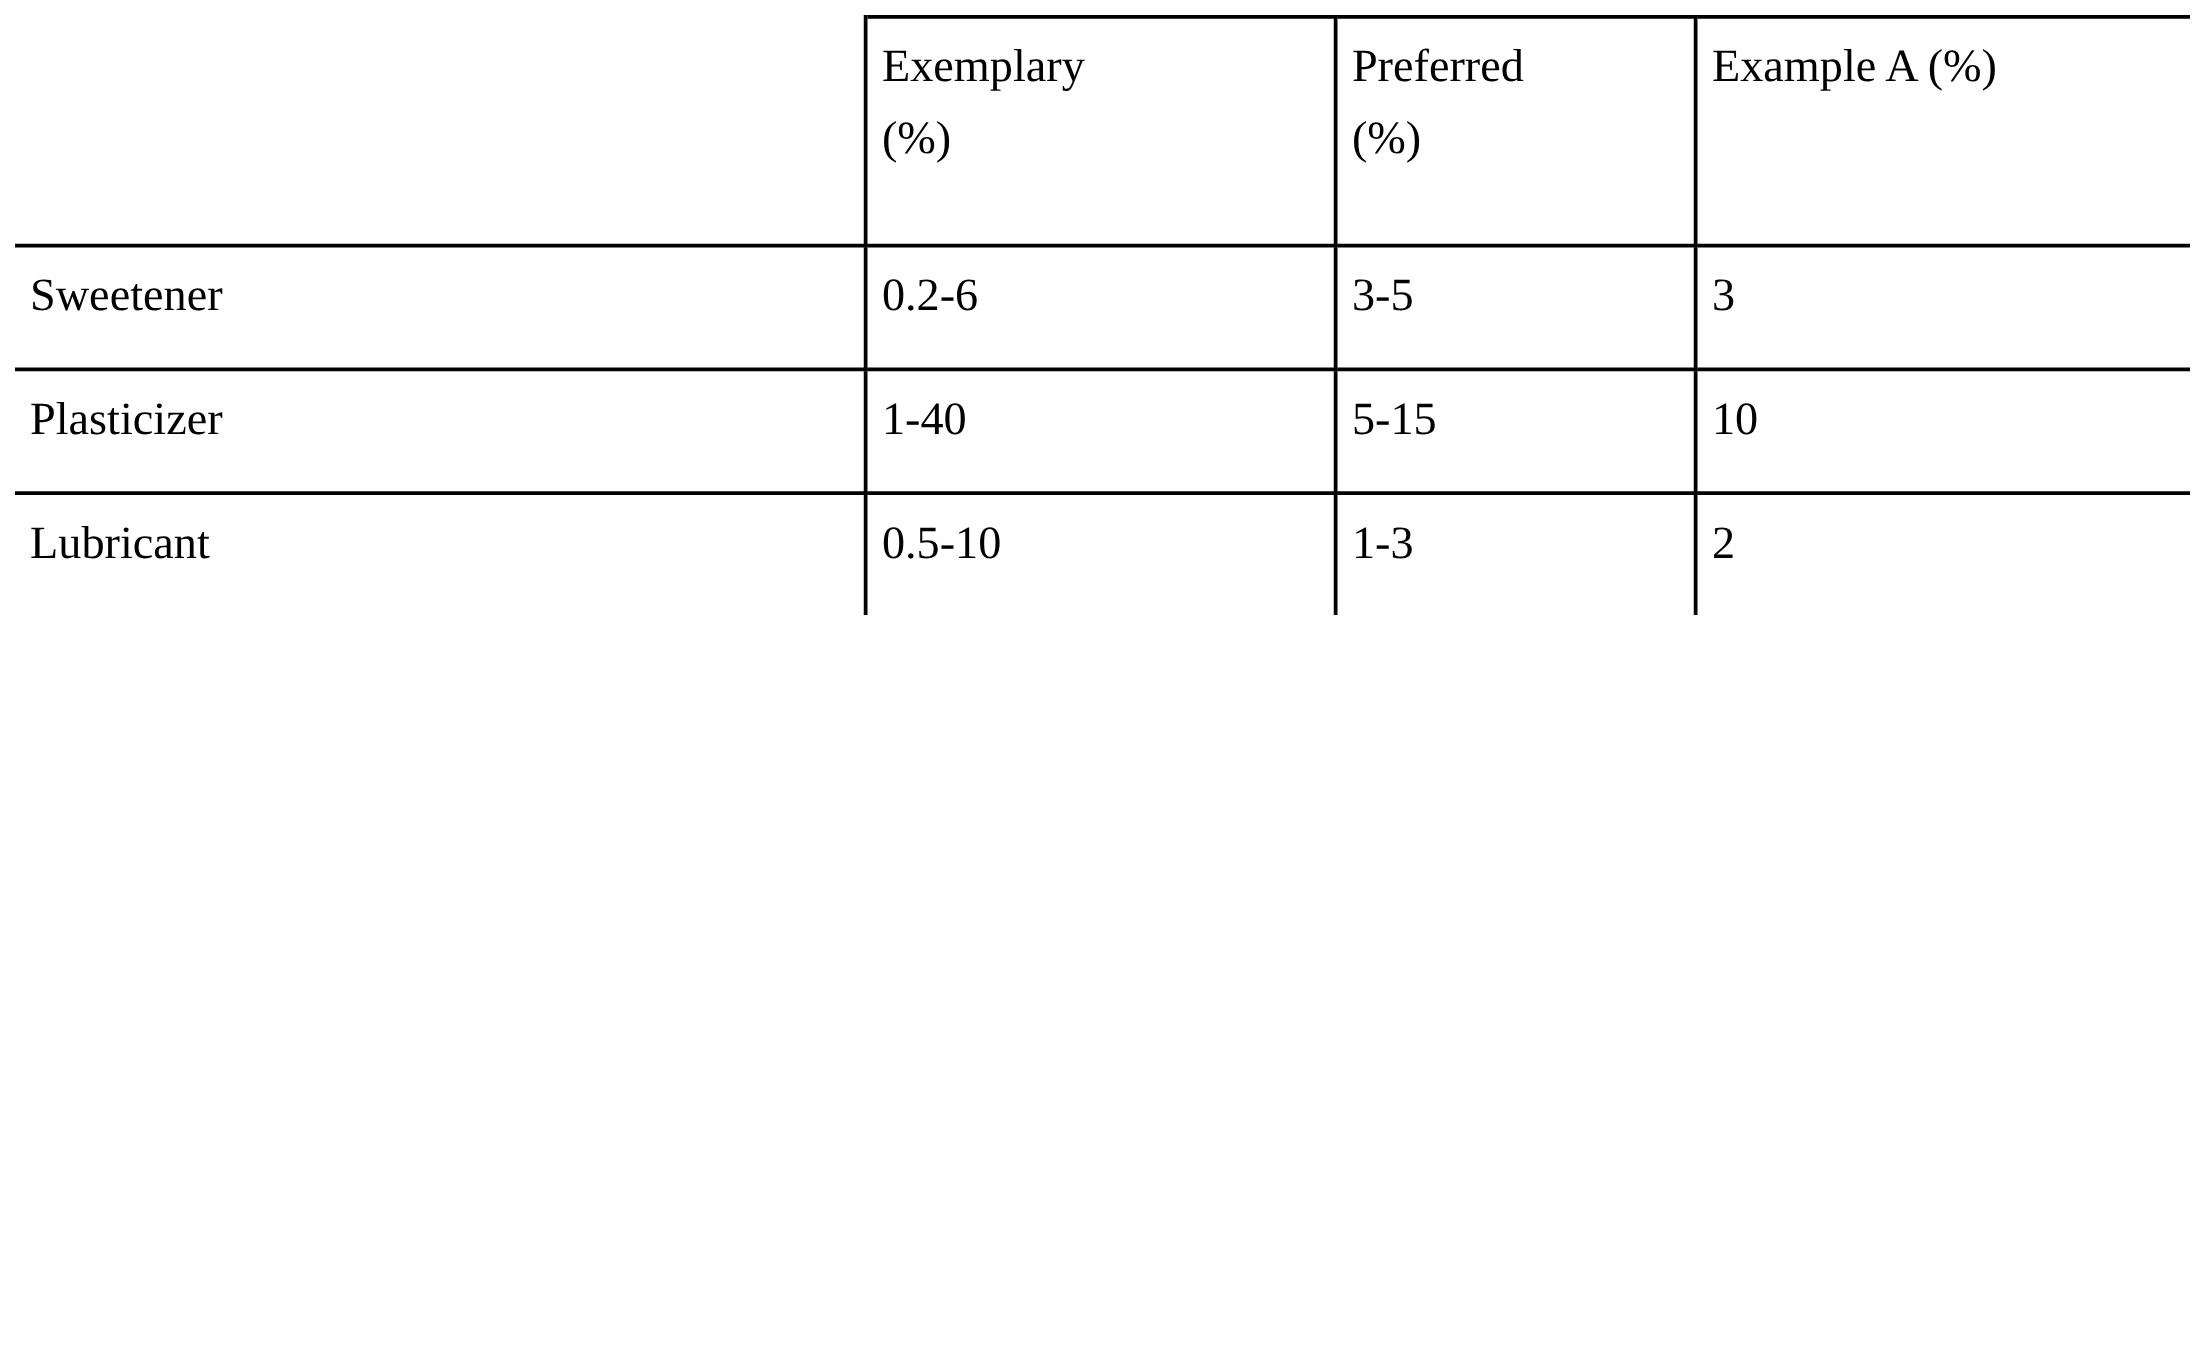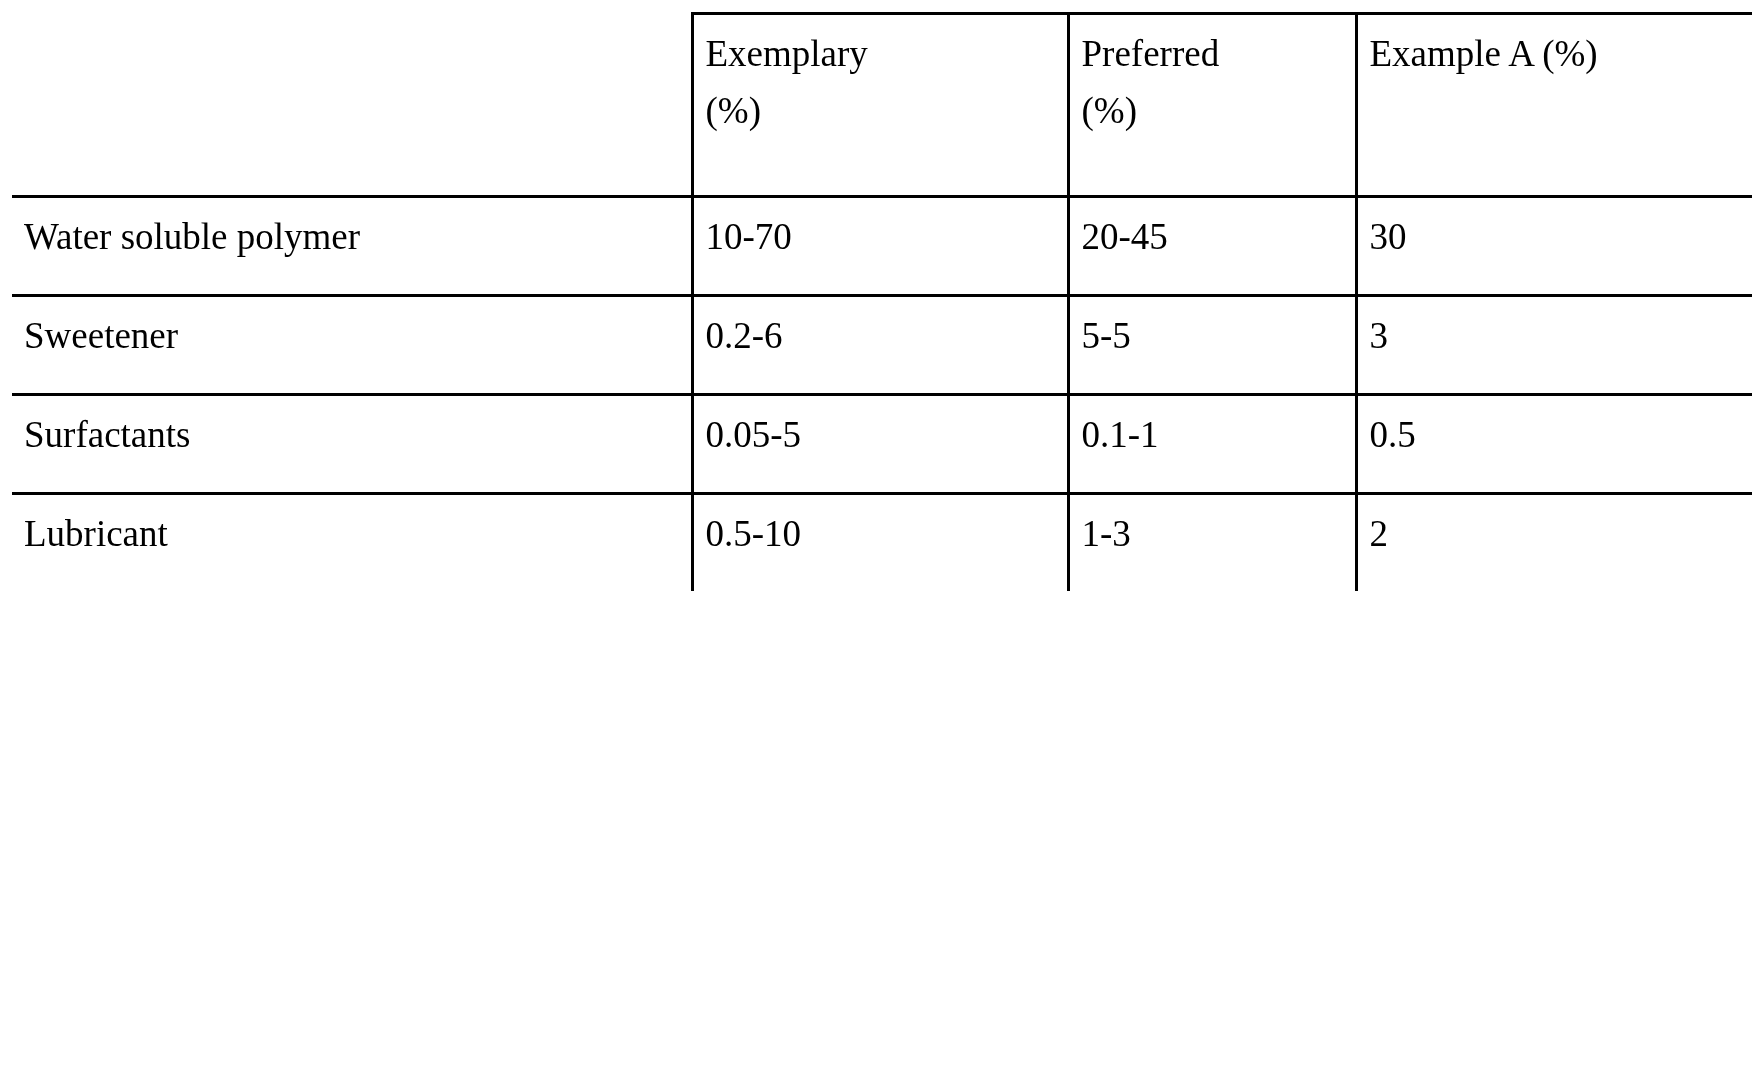--- a/index.html
+++ b/index.html
@@ -93,44 +93,38 @@
         </td>
         <td>
           <span>Preferred</span>
           <span class="hdr-line2">(%)</span>
         </td>
         <td class="last-col">
           <span>Example A (%)</span>
         </td>
       </tr>
 
-      <tr class="data-row">
-        <td class="label-cell">Water soluble polymer</td>
-        <td>10-70</td>
-        <td>20-45</td>
-        <td class="last-col">30</td>
-      </tr>
 
 
 
       <tr class="data-row">
         <td class="label-cell">Sweetener</td>
         <td>0.2-6</td>
-        <td>5-5</td>
+        <td>3-5</td>
         <td class="last-col">3</td>
       </tr>
 
 
+      <tr class="data-row">
+        <td class="label-cell">Plasticizer</td>
+        <td>1-40</td>
+        <td>5-15</td>
+        <td class="last-col">10</td>
+      </tr>
 
-      <tr class="data-row">
-        <td class="label-cell">Surfactants</td>
-        <td>0.05-5</td>
-        <td>0.1-1</td>
-        <td class="last-col">0.5</td>
-      </tr>
 
 
       <tr class="data-row">
         <td class="label-cell">Lubricant</td>
         <td>0.5-10</td>
         <td>1-3</td>
         <td class="last-col">2</td>
       </tr>
     </tbody>
   </table>

